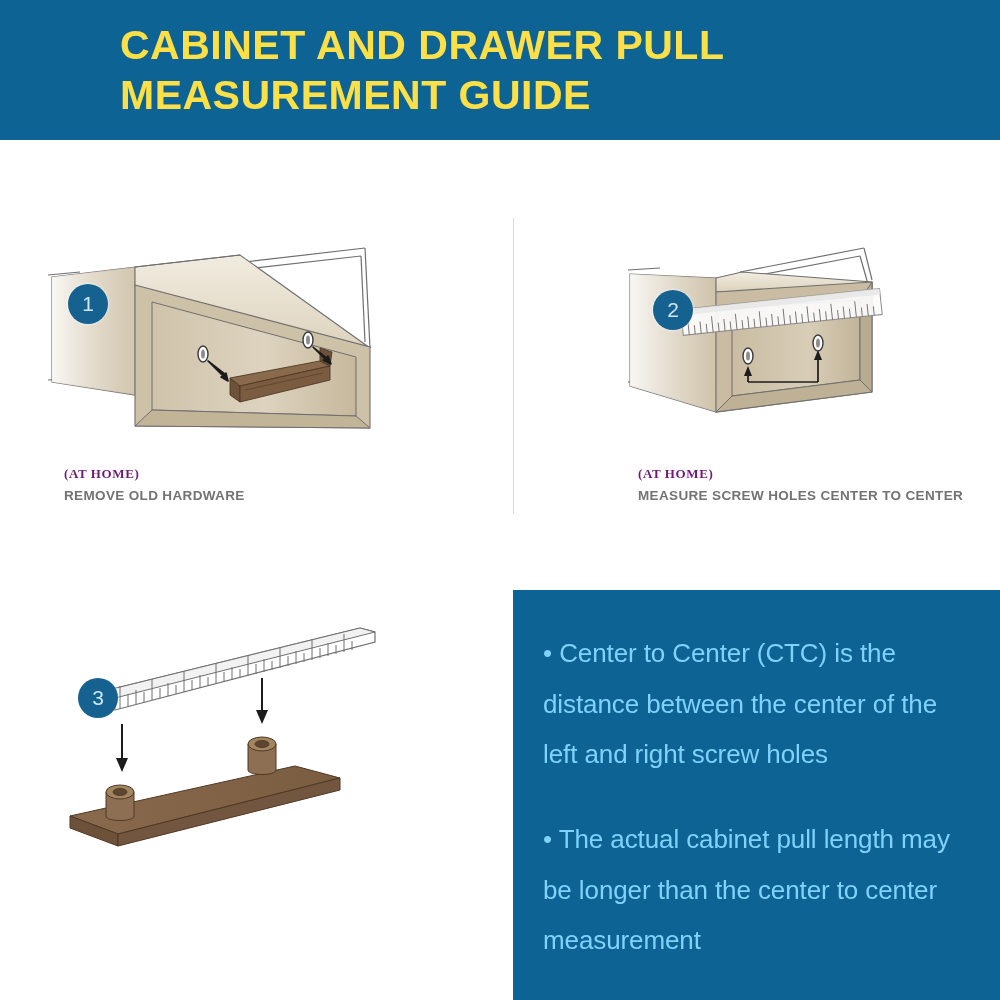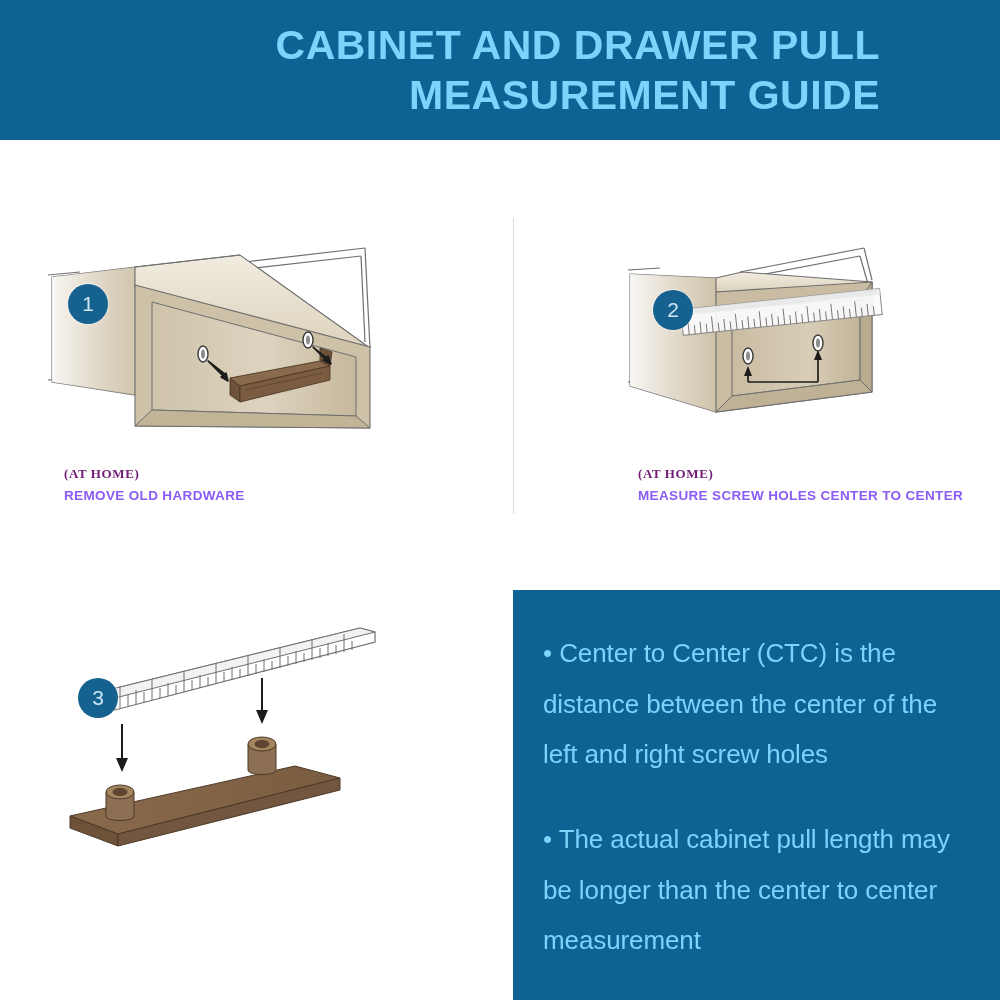--- a/index.html
+++ b/index.html
@@ -26,27 +26,27 @@
     position: absolute;
     left: 0; top: 0;
     width: 1000px;
     height: 140px;
     background: #0d6394;
     display: flex;
     align-items: center;
     justify-content: center;
   }
   #header-title {
-    color: #7dd3fc;
+    color: #fde047;
     font-family: "Liberation Sans", sans-serif;
     font-weight: bold;
     font-size: 41px;
     letter-spacing: 0.5px;
     line-height: 1.22;
-    text-align: right;
+    text-align: left;
     width: 760px;
     text-transform: uppercase;
   }
 
   
   #divider {
     position: absolute;
     left: 513px;
     top: 218px;
     width: 1px;
@@ -89,21 +89,21 @@
     font-weight: bold;
     letter-spacing: 0.6px;
     color: #701a75;
     margin-bottom: 4px;
   }
   .caption-main {
     font-family: "Liberation Sans", sans-serif;
     font-size: 13.5px;
     font-weight: bold;
     letter-spacing: 0.35px;
-    color: #8b5cf6;
+    color: #737373;
     line-height: 1.42;
   }
   #cap1 { left: 64px; top: 466px; width: 420px; }
   #cap2 { left: 638px; top: 466px; width: 400px; }
   #cap3 { left: 86px; top: 874px; width: 330px; }
 
   
   #notes {
     position: absolute;
     left: 513px;

